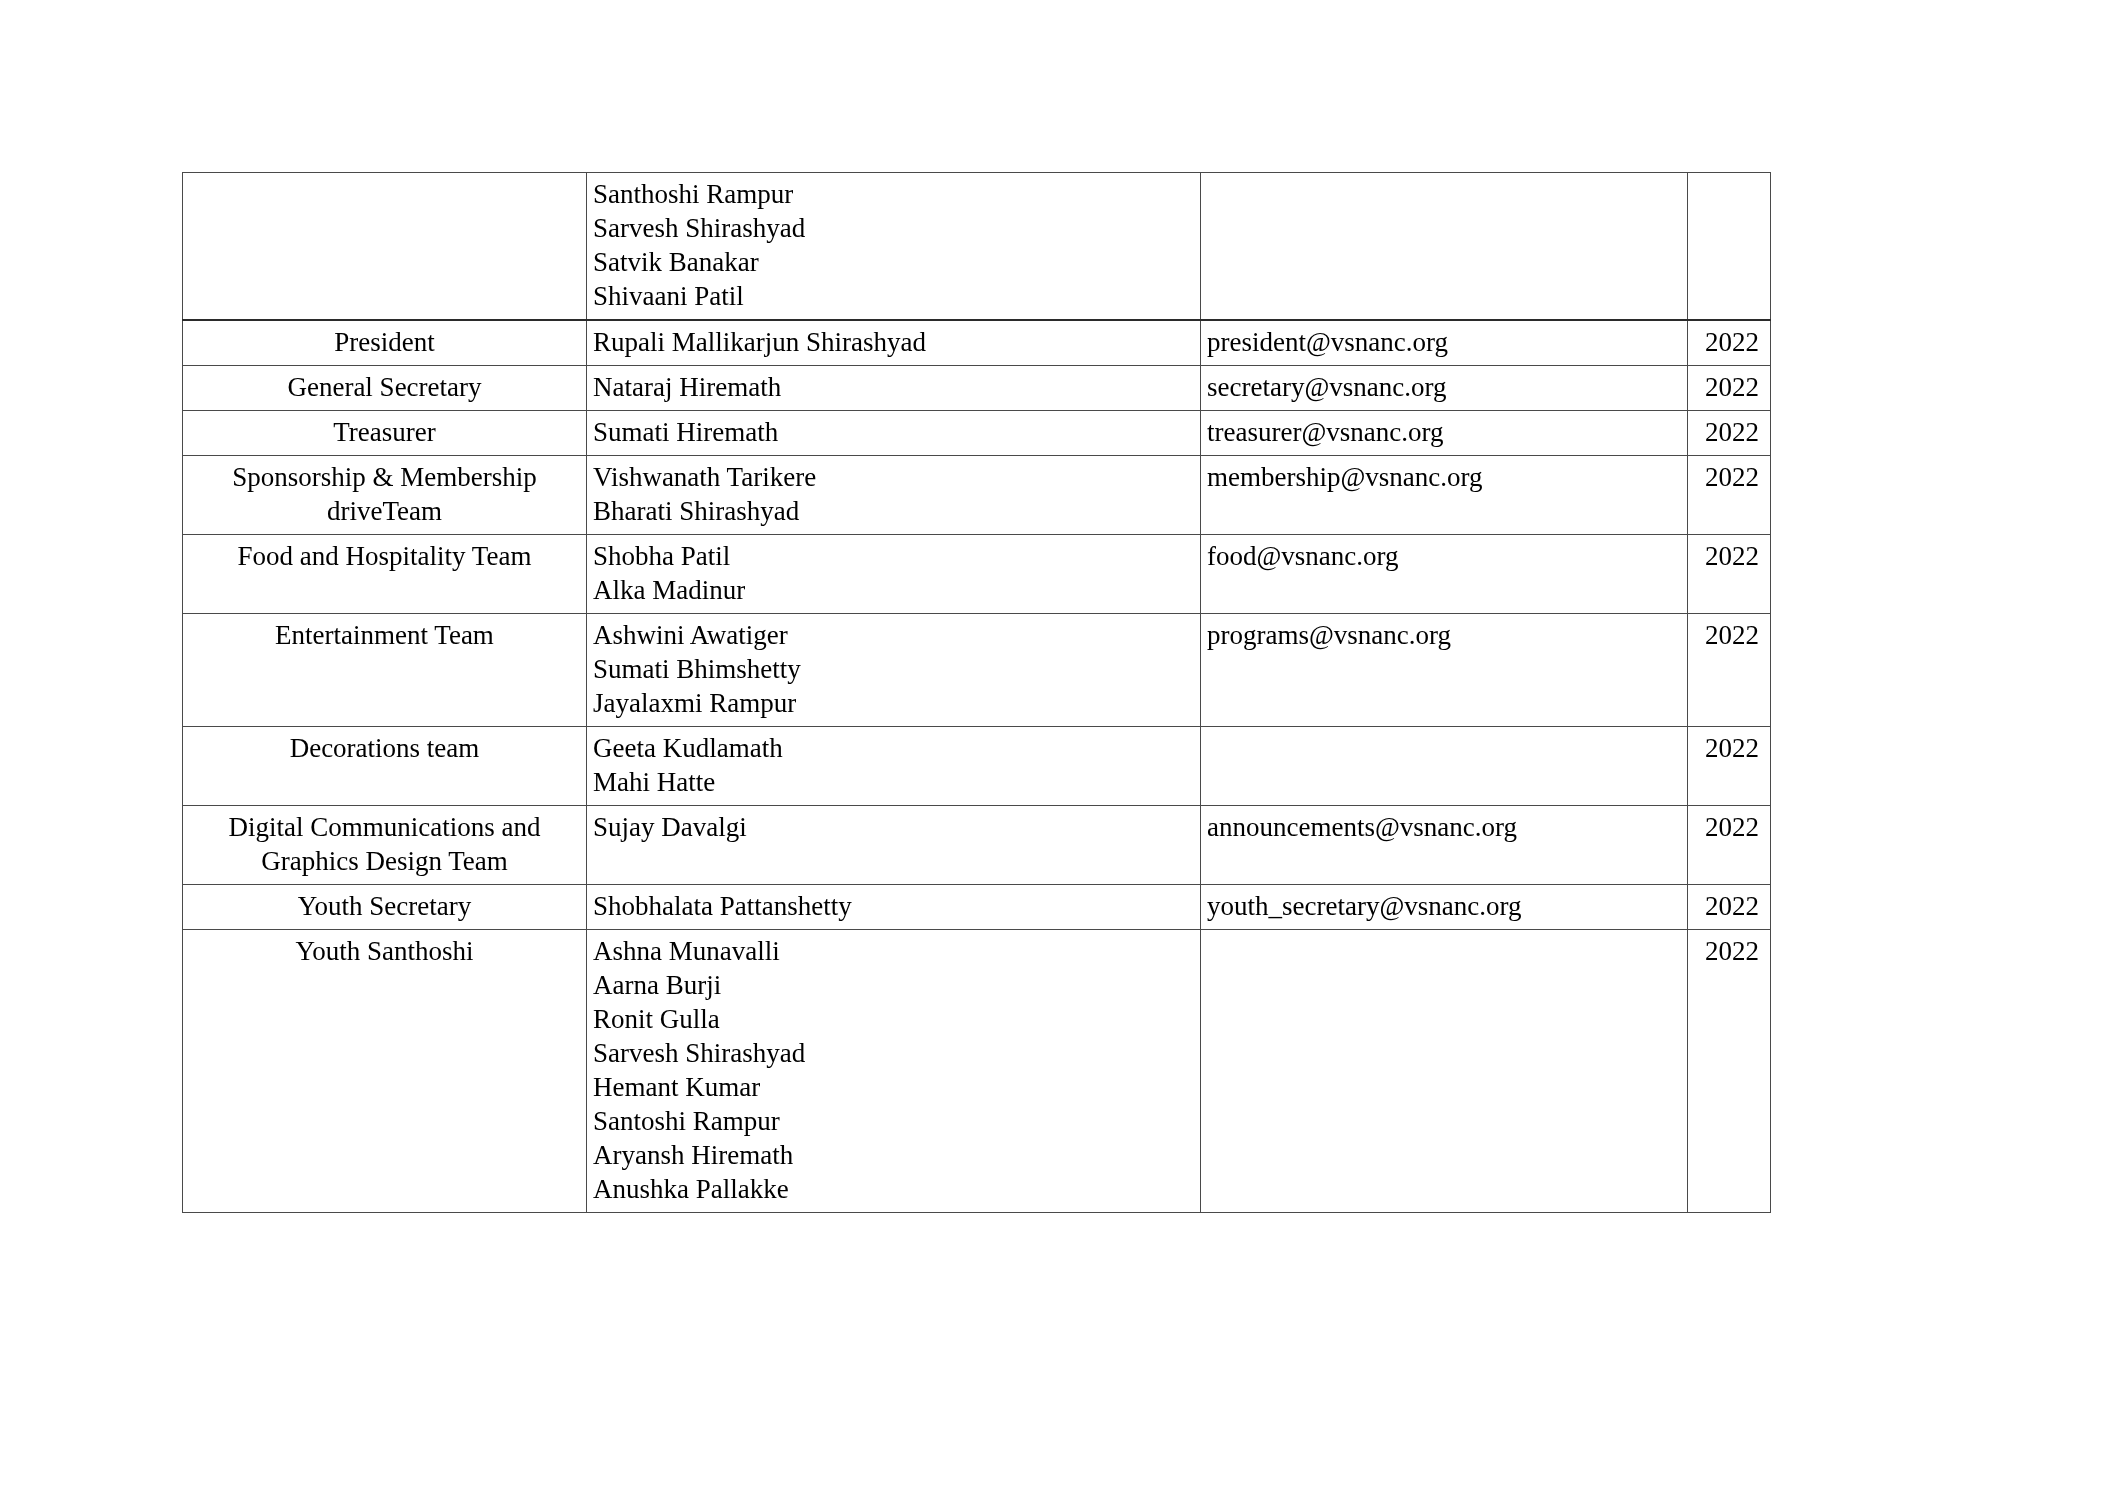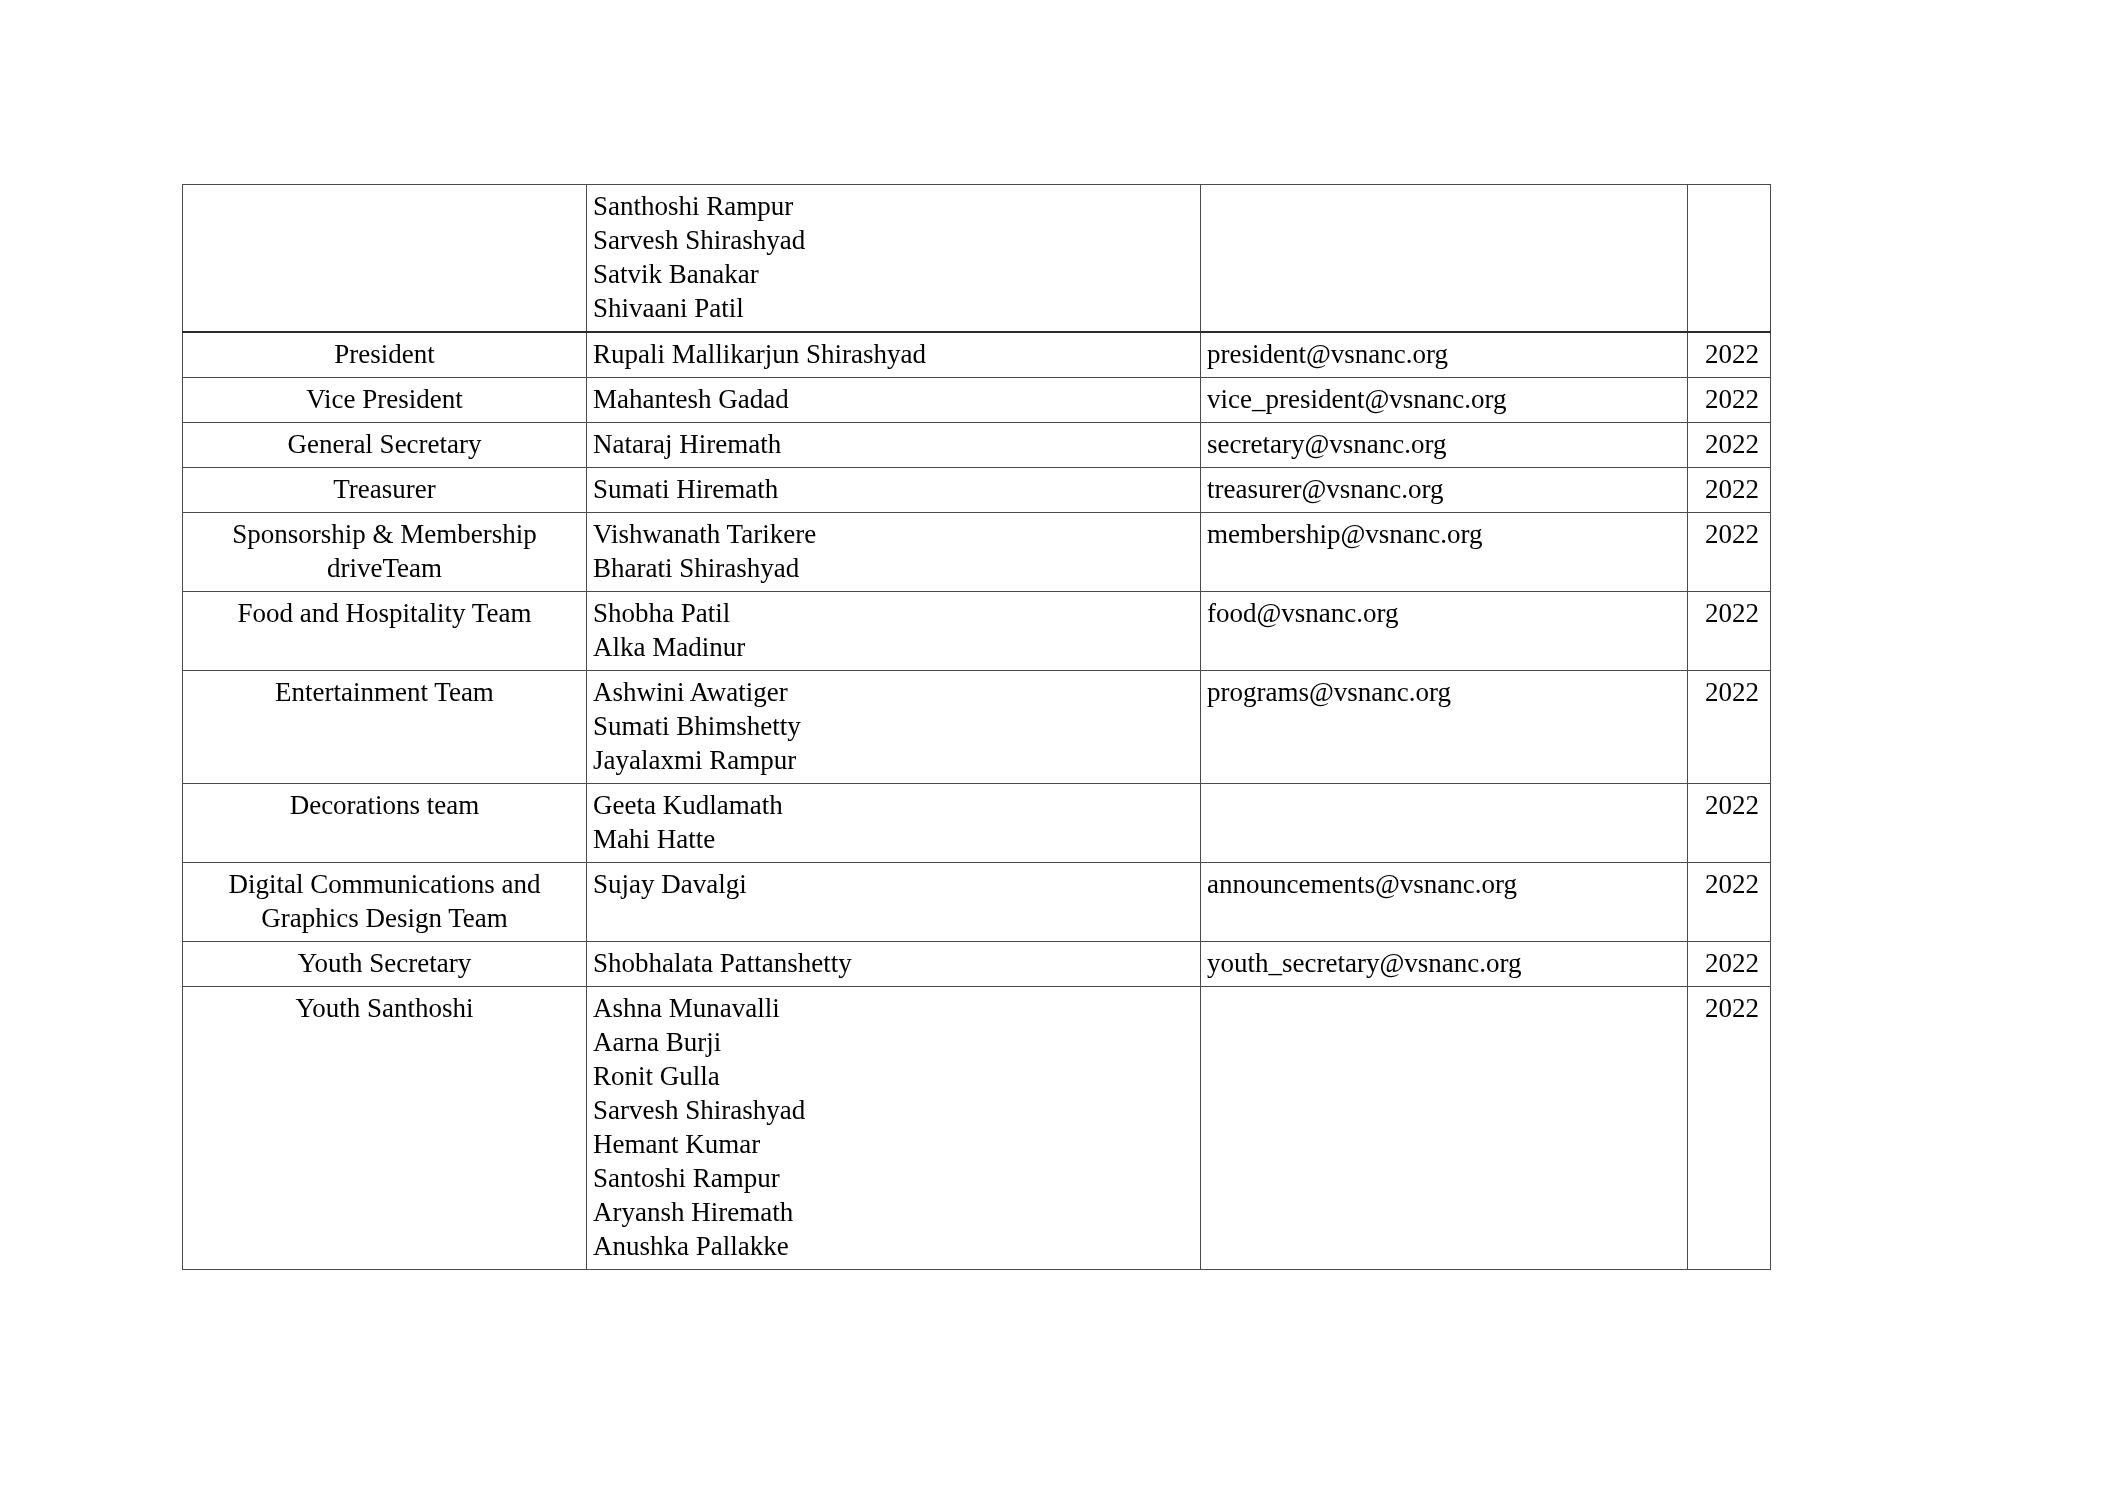--- a/index.html
+++ b/index.html
@@ -16,21 +16,21 @@
   }
   .page {
     position: relative;
     width: 2104px;
     height: 1488px;
     background: #ffffff;
   }
   .table-wrap {
     position: absolute;
     left: 182px;
-    top: 184px;
+    top: 172px;
     width: 1588px;
   }
   table.roster {
     border-collapse: collapse;
     table-layout: fixed;
     width: 1588px;
   }
   table.roster col.c-role   { width: 404px; }
   table.roster col.c-names  { width: 614px; }
   table.roster col.c-email  { width: 487px; }
@@ -99,34 +99,20 @@
             </td>
             <td class="email-cell">
               <span class="email-text">president@vsnanc.org</span>
             </td>
             <td class="year-cell">
               <span class="year-text">2022</span>
             </td>
           </tr>
           <tr>
             <td class="role-cell">
-              <span class="role-text">Vice President</span>
-            </td>
-            <td class="names-cell">
-              <span class="names-line">Mahantesh Gadad</span>
-            </td>
-            <td class="email-cell">
-              <span class="email-text">vice_president@vsnanc.org</span>
-            </td>
-            <td class="year-cell">
-              <span class="year-text">2022</span>
-            </td>
-          </tr>
-          <tr>
-            <td class="role-cell">
               <span class="role-text">General Secretary</span>
             </td>
             <td class="names-cell">
               <span class="names-line">Nataraj Hiremath</span>
             </td>
             <td class="email-cell">
               <span class="email-text">secretary@vsnanc.org</span>
             </td>
             <td class="year-cell">
               <span class="year-text">2022</span>

